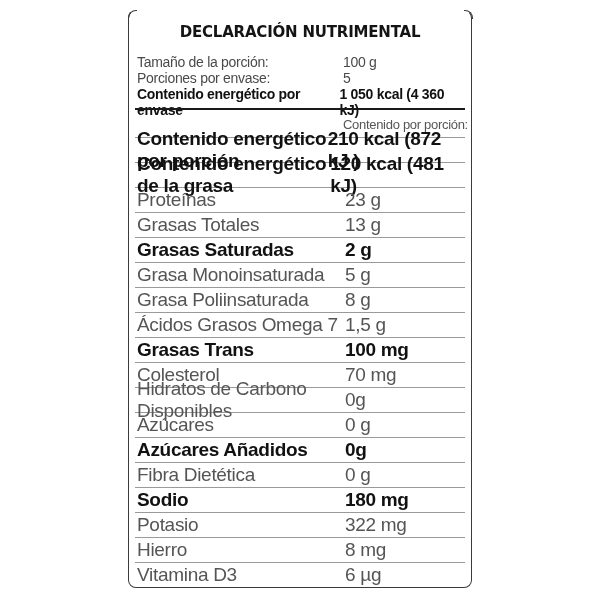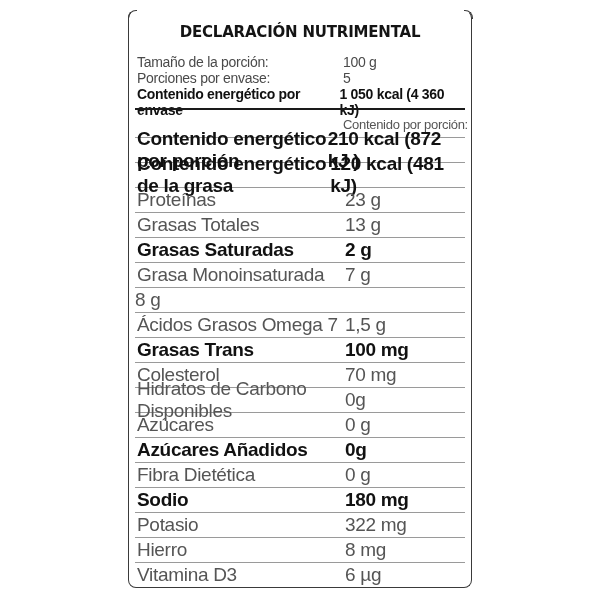--- a/index.html
+++ b/index.html
@@ -169,23 +169,24 @@
     <div class="row">
       <span class="k">Grasas Totales</span>
       <span class="v">13 g</span>
     </div>
     <div class="row bold">
       <span class="k">Grasas Saturadas</span>
       <span class="v">2 g</span>
     </div>
     <div class="row">
       <span class="k">Grasa Monoinsaturada</span>
-      <span class="v">7 g</span>
-    </div>
-    <div class="row">
+      <span class="v">5 g</span>
+    </div>
+    <div class="row">
+      <span class="k">Grasa Poliinsaturada</span>
       <span class="v">8 g</span>
     </div>
     <div class="row">
       <span class="k">Ácidos Grasos Omega 7</span>
       <span class="v">1,5 g</span>
     </div>
     <div class="row bold">
       <span class="k">Grasas Trans</span>
       <span class="v">100 mg</span>
     </div>

